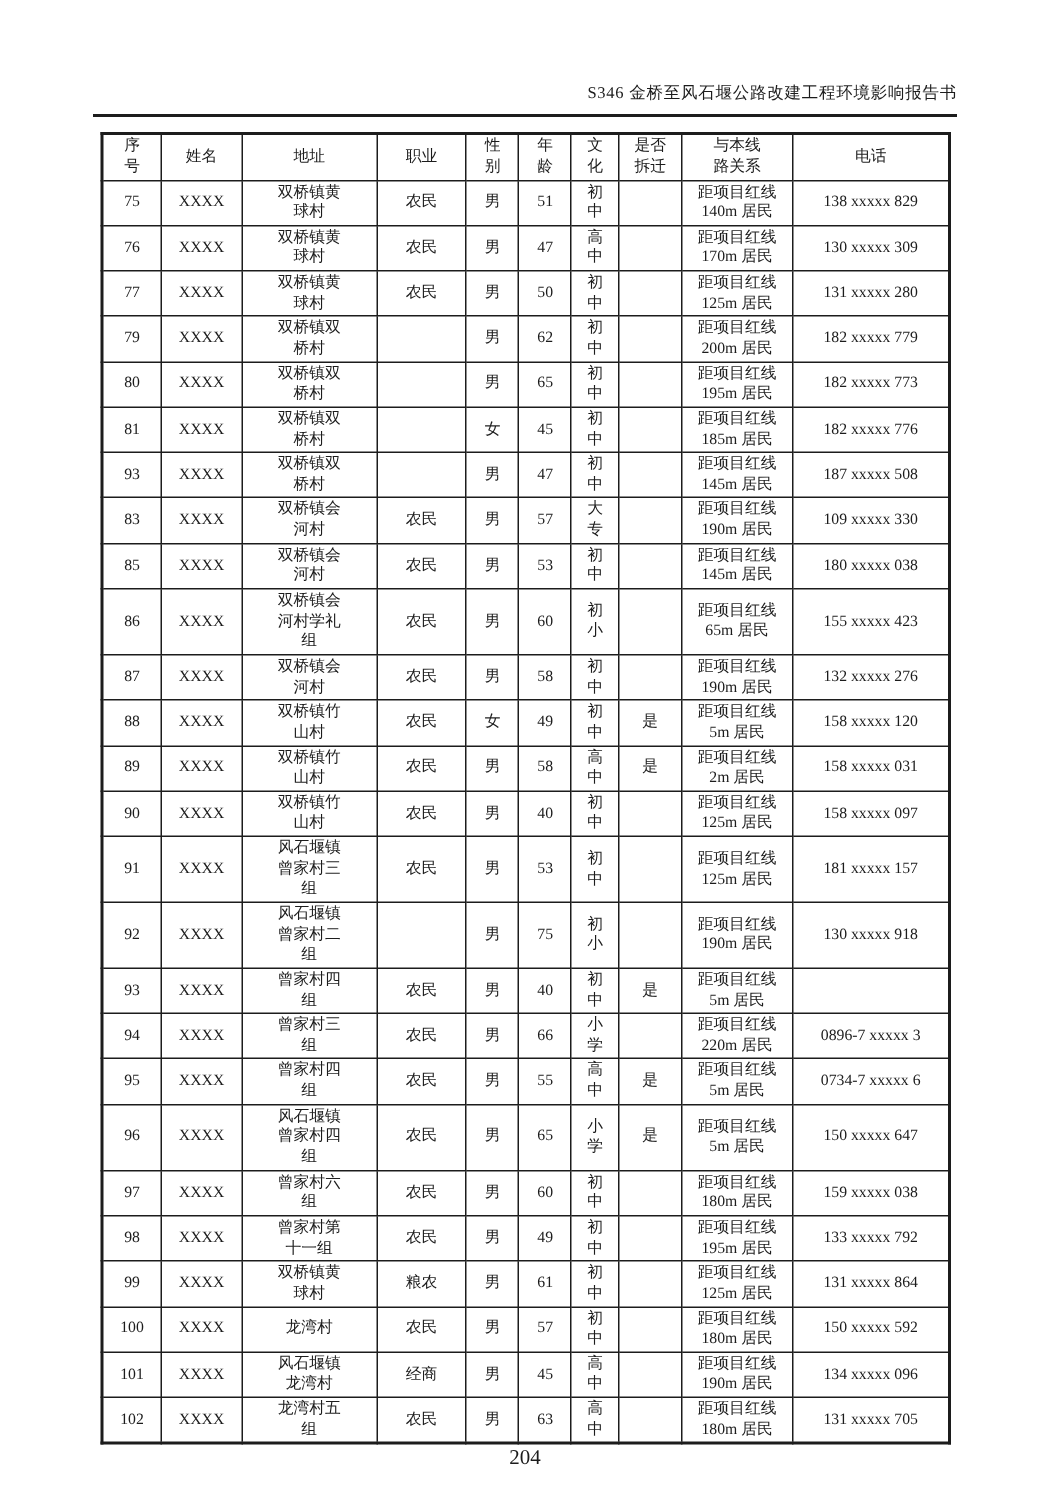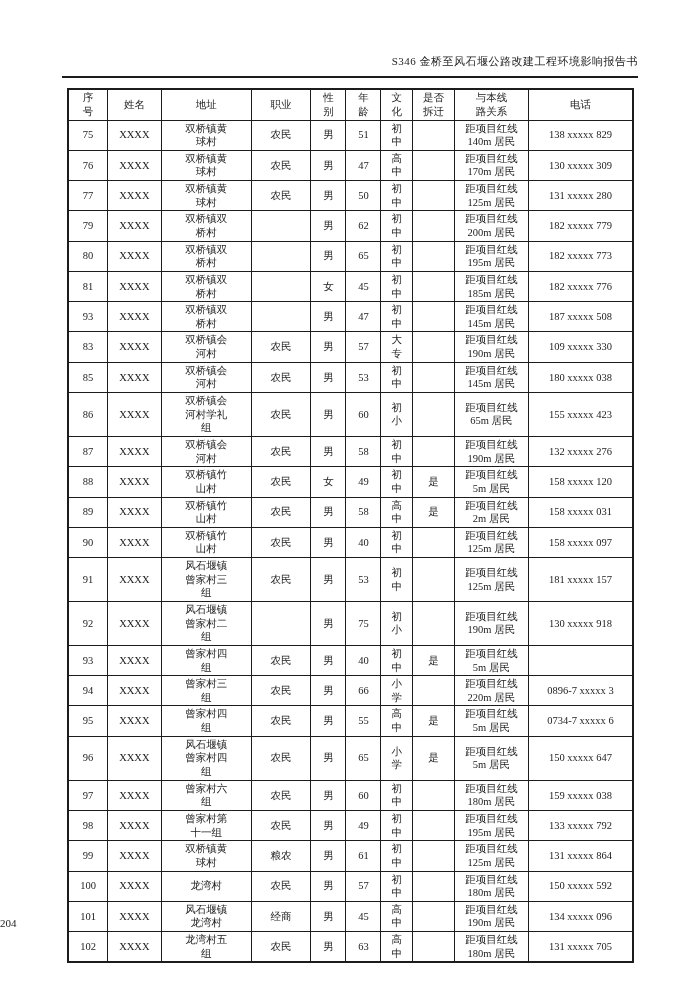--- a/index.html
+++ b/index.html
@@ -27,22 +27,22 @@
     padding:1px 2px;line-height:1.3;font-weight:normal;
     overflow:hidden;
   }
   .survey thead tr{height:31px;}
   .survey tbody tr{height:28px;}
   .block{display:block;}
   .vstack{display:inline-block;width:1.1em;word-break:break-all;line-height:1.3;}
   td.cell-address{padding:1px 23px;}
   td.cell-phone{padding:1px 10px;white-space:nowrap;text-align:center;}
   .page-number{
-    position:absolute;top:917px;left:0;width:100%;
-    font-size:11px;
+    position:absolute;top:965px;left:0;width:100%;
+    text-align:center;font-size:14px;
   }
 </style>
 </head>
 <body>
 
 <div class="page">
   <div class="doc-header">
     <span>S346 金桥至风石堰公路改建工程环境影响报告书</span>
   </div>
   <hr class="header-rule">

